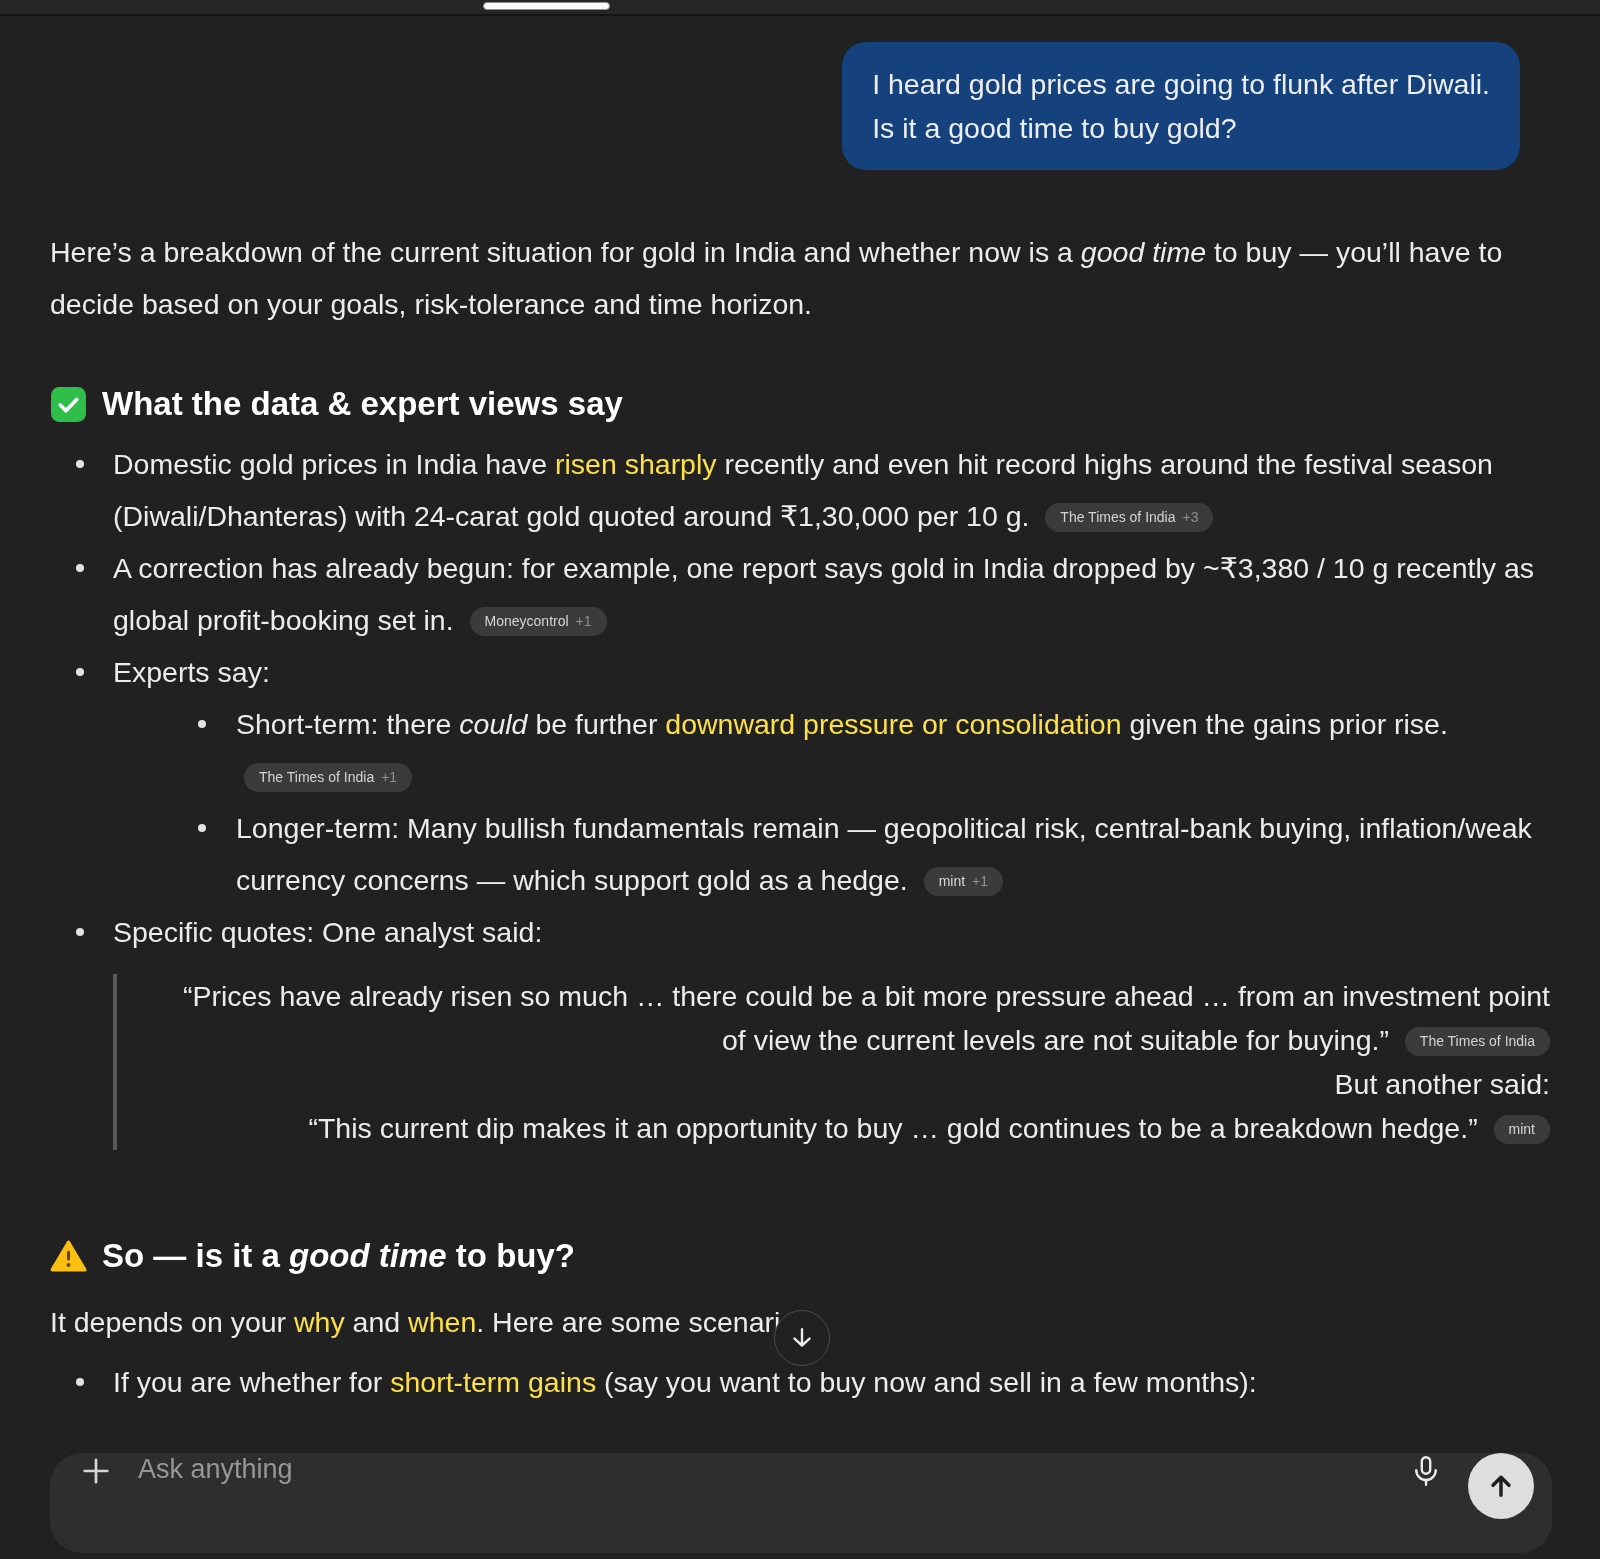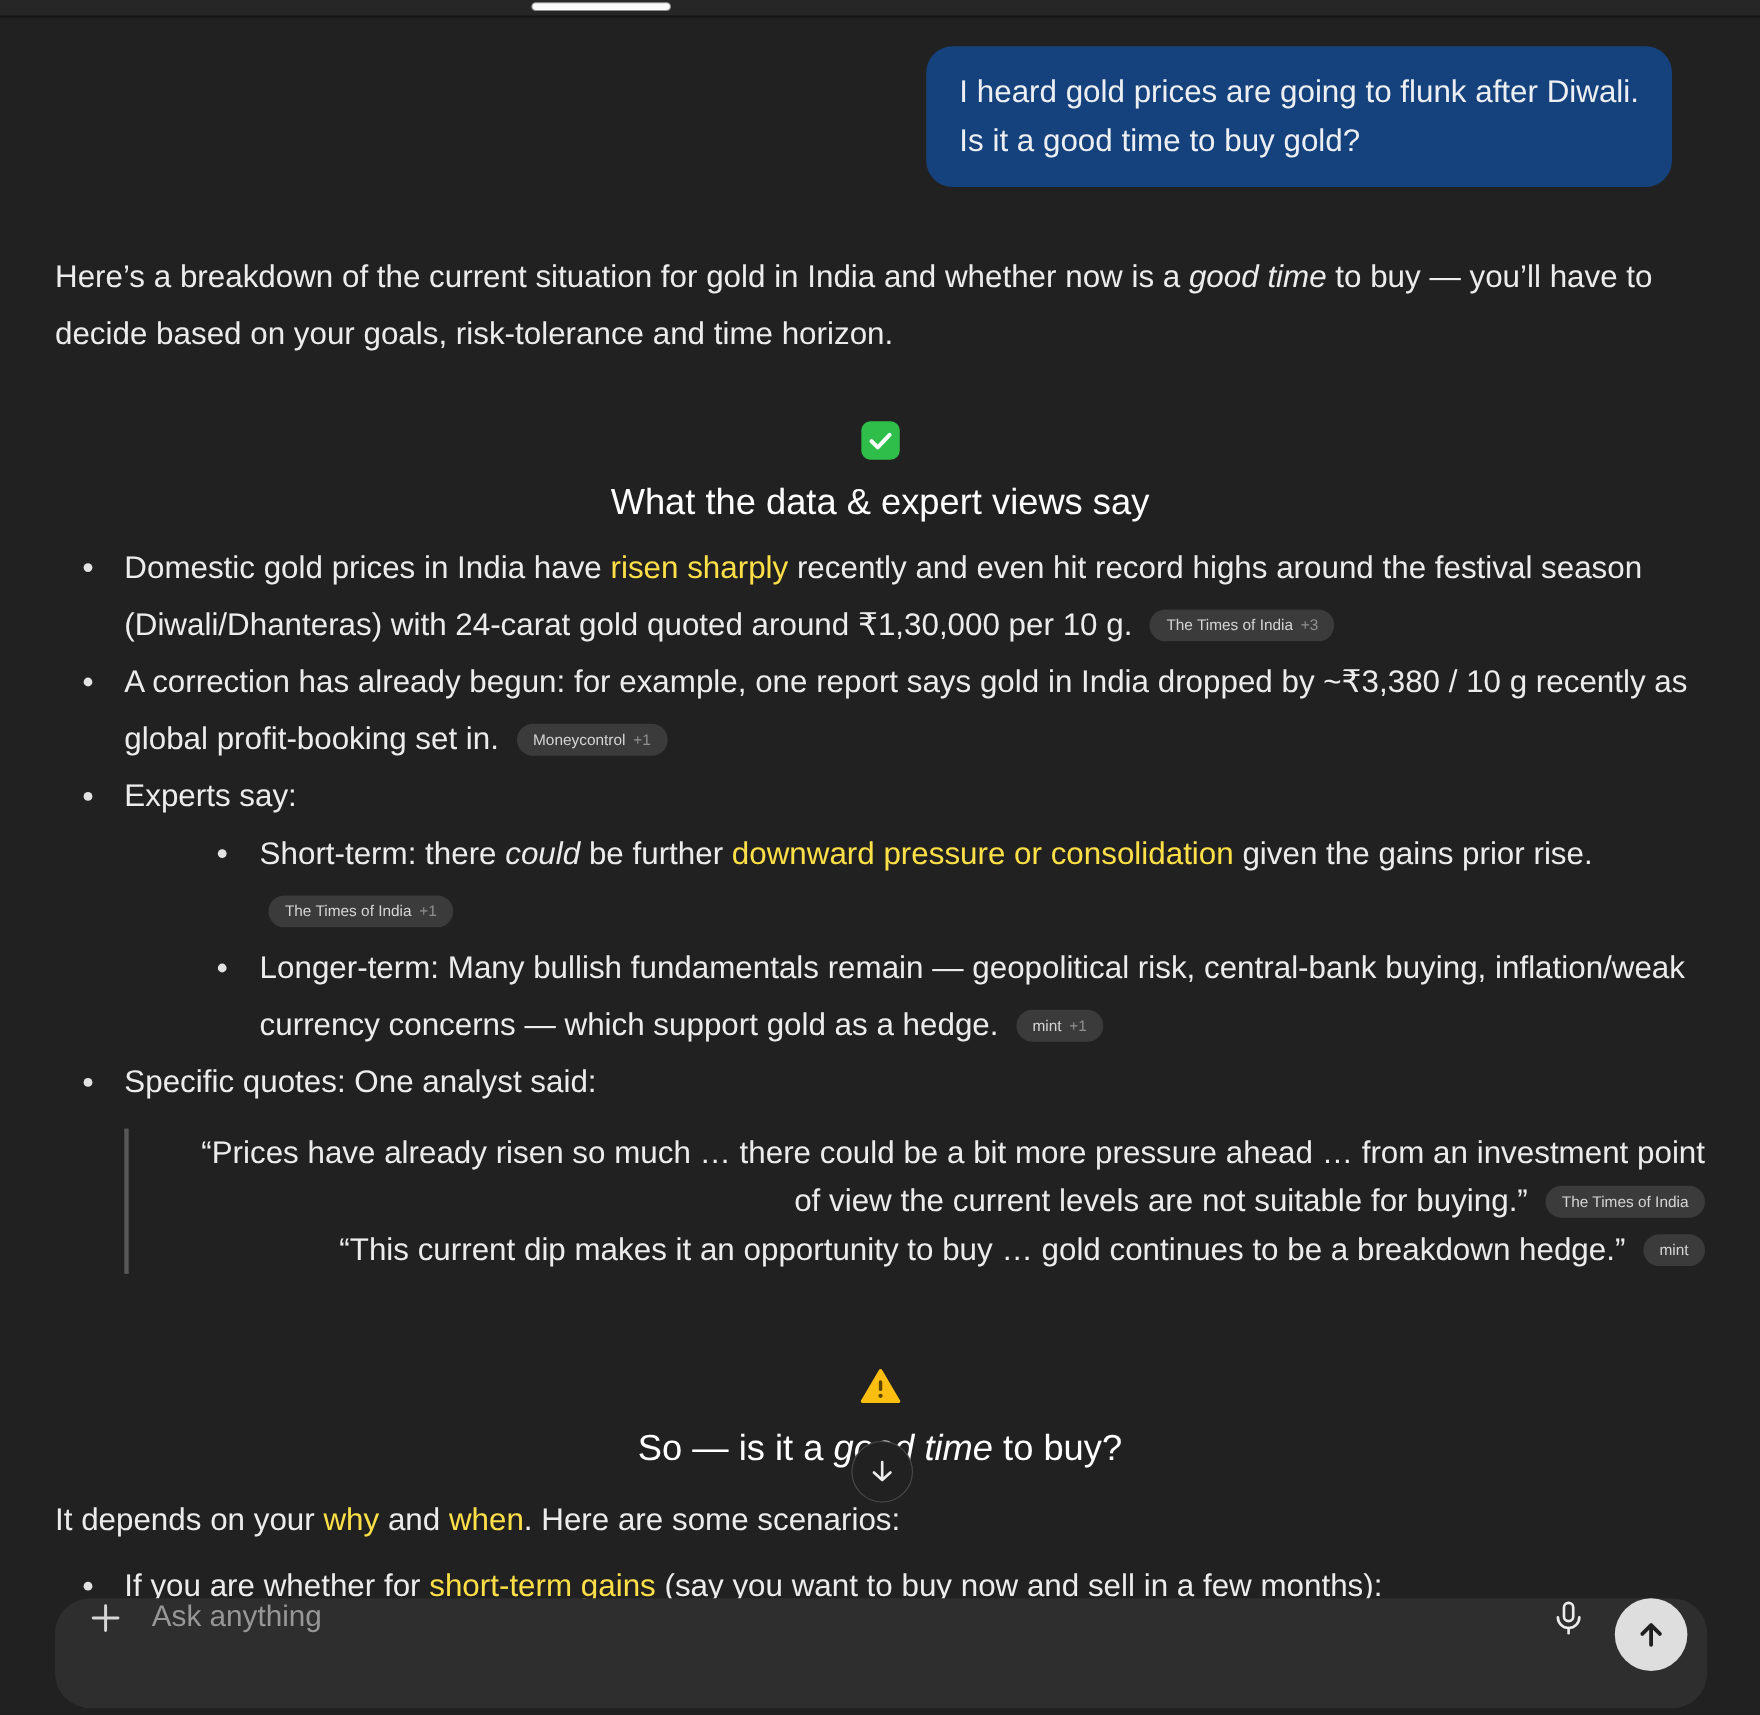--- a/index.html
+++ b/index.html
@@ -23,21 +23,21 @@
     padding:20px 30px; margin-right:30px;
     line-height:44px; white-space:pre-line; max-width:900px;
   }
 
   .para { margin:56px 0 0 0; }
   .b { font-weight:400; color:#fde047; }
   .i { font-style:italic; }
 
   .heading {
     display:flex; align-items:center; gap:15px;
-    margin:52px 0 0 0; font-size:33px; font-weight:400; color:#FFFFFF; line-height:44px;flex-direction:column;
+    margin:52px 0 0 0; font-size:33px; font-weight:700; color:#FFFFFF; line-height:44px;
   }
   .heading .em-icon { flex:0 0 auto; width:37px; height:37px; display:inline-block; }
   .heading-2 { margin-top:84px; }
 
   ul.l1 { list-style:none; margin:12px 0 0 0; padding:0; }
   ul.l1 > li { position:relative; padding-left:63px; }
   ul.l1 > li::before { content:""; position:absolute; left:26px; top:22px;
     width:8px; height:8px; border-radius:50%; background:#E3E3E3; }
   ul.l2 { list-style:none; margin:0 0 0 60px; padding:0; }
   ul.l2 > li { position:relative; padding-left:63px; }
@@ -144,20 +144,21 @@
       </li>
       <li>
         <span><span>Specific quotes: One analyst said:</span></span>
       </li>
     </ul>
 
     <blockquote class="quote">
       <div><span>“Prices have already risen so much … there could be a bit more pressure ahead … from an investment point of view the current levels are not suitable for buying.” </span><span class="chip">
             <span class="chip-label">The Times of India</span>
           </span></div>
+      <div><span>But another said:</span></div>
       <div><span>“This current dip makes it an opportunity to buy … gold continues to be a breakdown hedge.” </span><span class="chip">
             <span class="chip-label">mint</span>
           </span></div>
     </blockquote>
 
     <h2 class="heading heading-2">
       <span class="em-icon">
         <svg viewBox="0 0 36 36" width="37" height="37">
           <path d="M18 4 L34 31 H2 Z" fill="#FCBF11" stroke="#FCBF11" stroke-width="3" stroke-linejoin="round"></path>
           <rect x="16.5" y="12.5" width="3" height="9.5" rx="1.5" fill="#5B4503"></rect>

